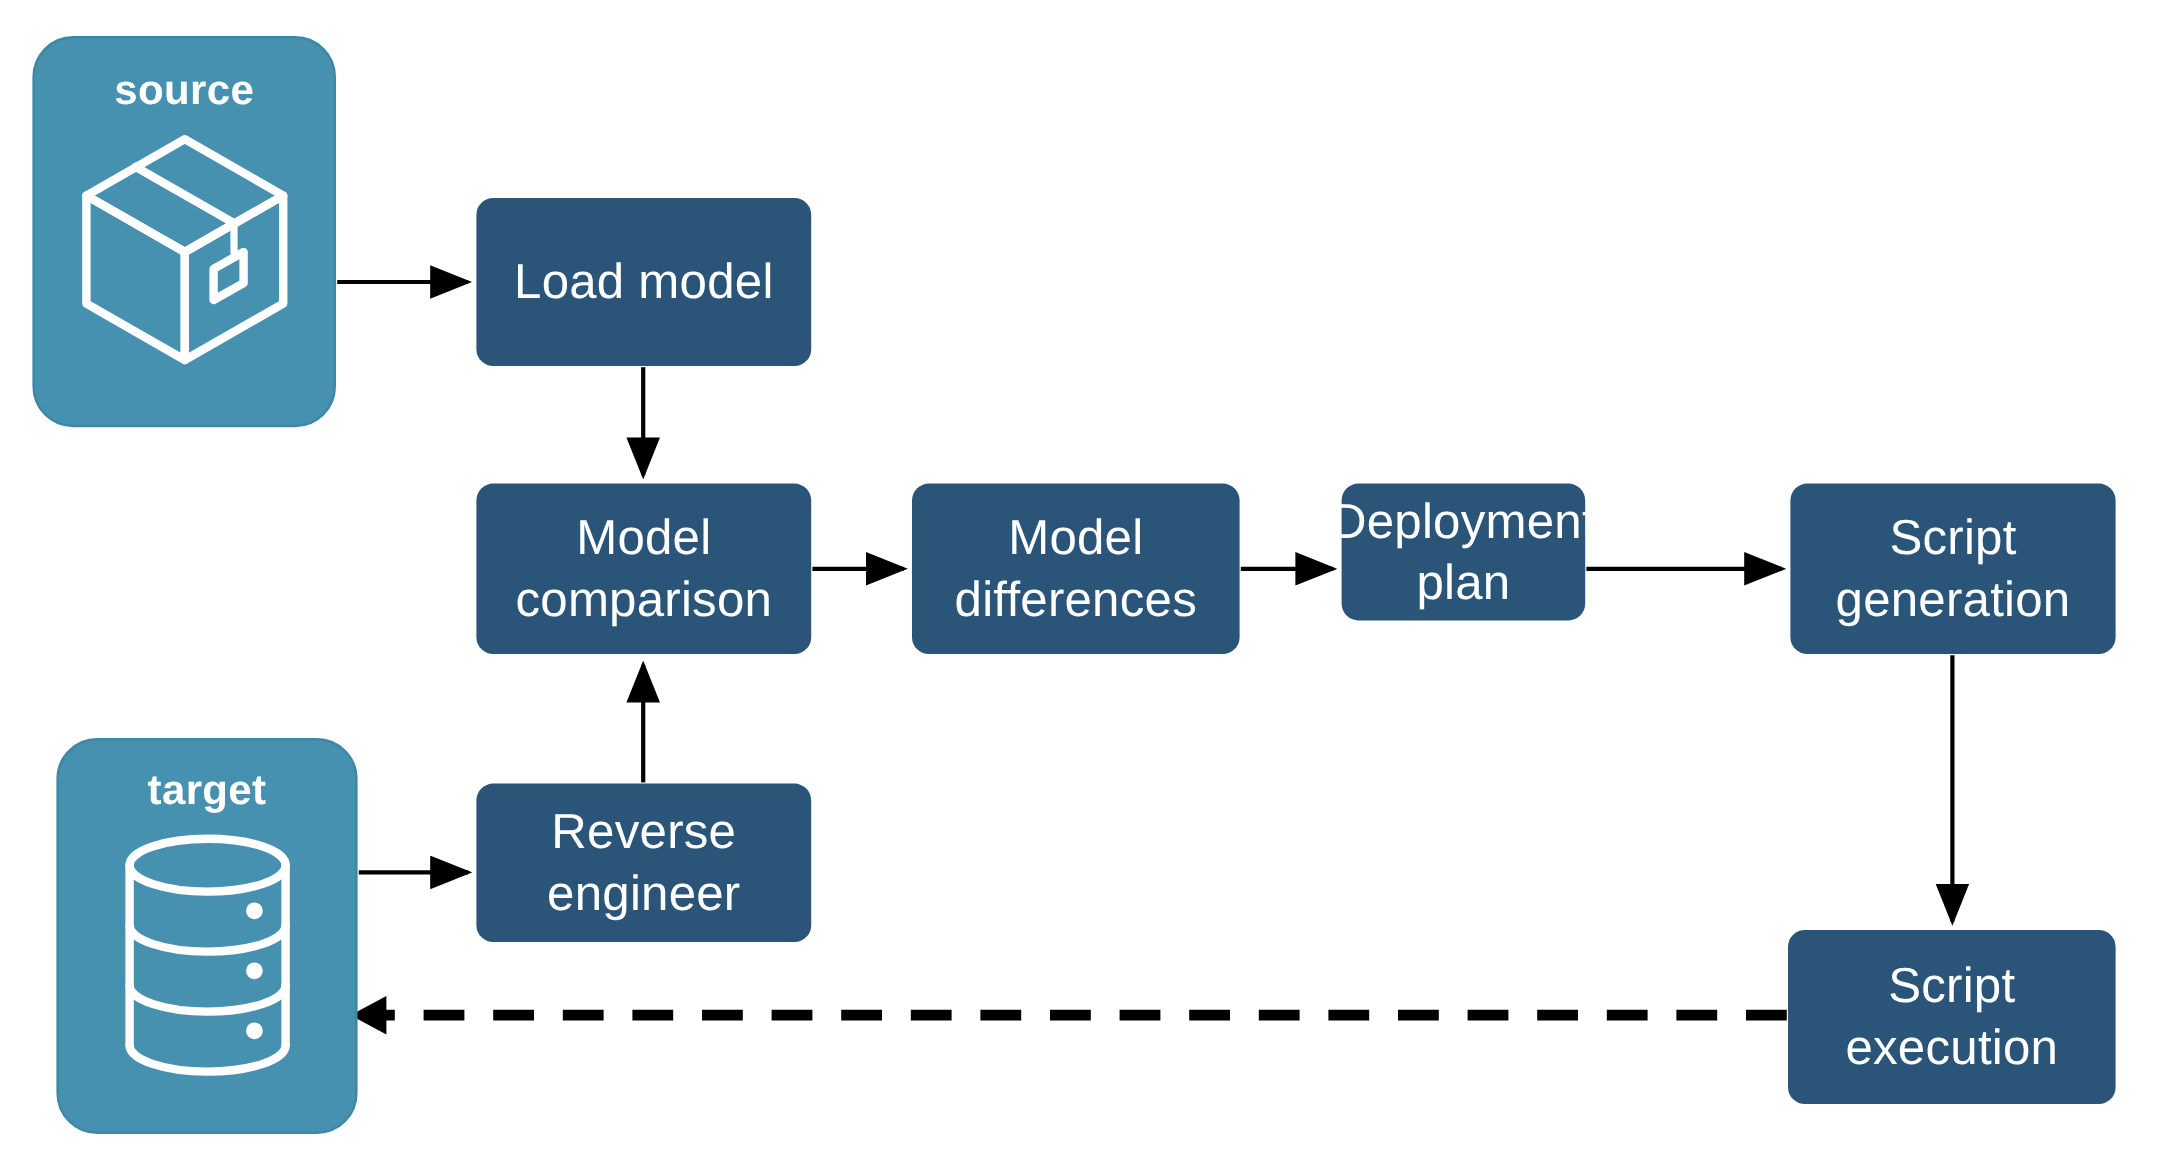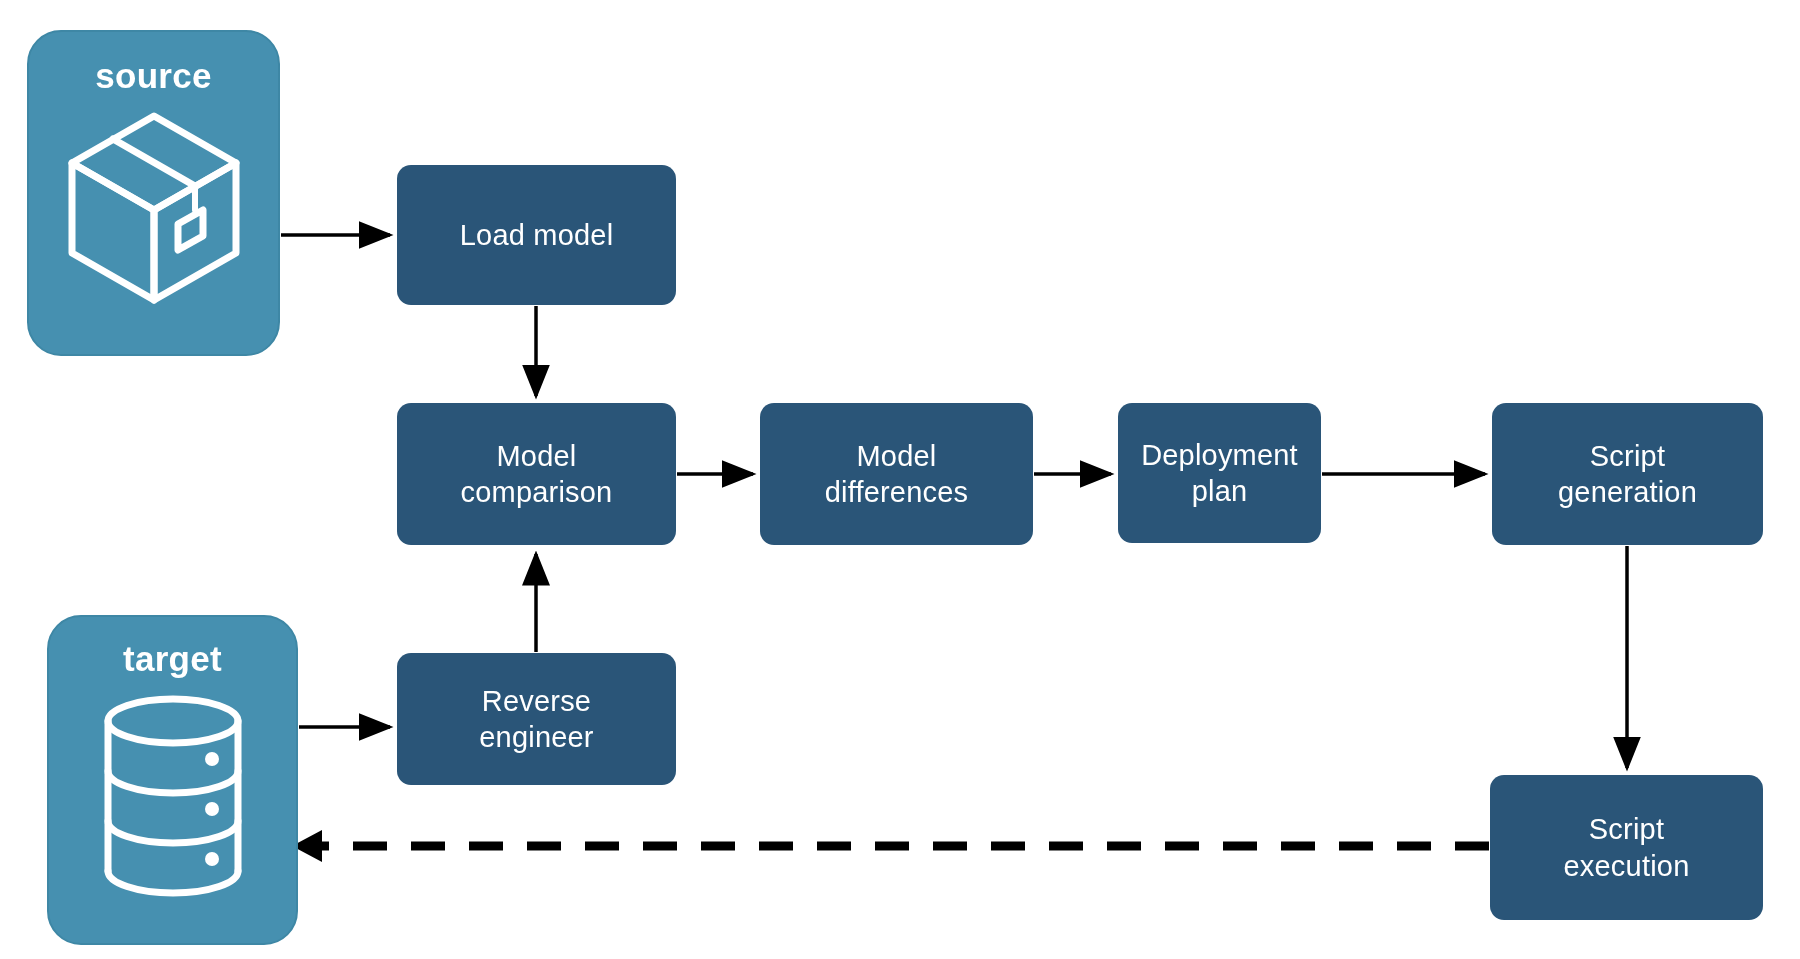--- a/index.html
+++ b/index.html
@@ -29,21 +29,21 @@
     display: flex;
     align-items: center;
     justify-content: center;
     text-align: center;
     color: #ffffff;
     font-family: "Liberation Sans", sans-serif;
   }
   .node.process {
     background: #2a5578;
     border-radius: 14px;
-    font-size: 29px;
+    font-size: 41px;
     line-height: 1.25;
     font-weight: 400;
     letter-spacing: 0.2px;
   }
   .node.endpoint {
     background: #4690b0;
     border: 2px solid #3e87a5;
     border-radius: 34px;
     flex-direction: column;
     justify-content: flex-start;
@@ -147,21 +147,21 @@
   <div class="node process" style="left:397px; top:403px; width:279px; height:142px;">
     <span class="node-label">Model
 comparison</span>
   </div>
 
   <div class="node process" style="left:760px; top:403px; width:273px; height:142px;">
     <span class="node-label">Model
 differences</span>
   </div>
 
-  <div class="node process" style="left:1118px; top:403px; width:203px; height:140px;">
+  <div class="node process" style="left:1118px; top:403px; width:203px; height:114px;">
     <span class="node-label">Deployment
 plan</span>
   </div>
 
   <div class="node process" style="left:1492px; top:403px; width:271px; height:142px;">
     <span class="node-label">Script
 generation</span>
   </div>
 
   <div class="node process" style="left:397px; top:653px; width:279px; height:132px;">

